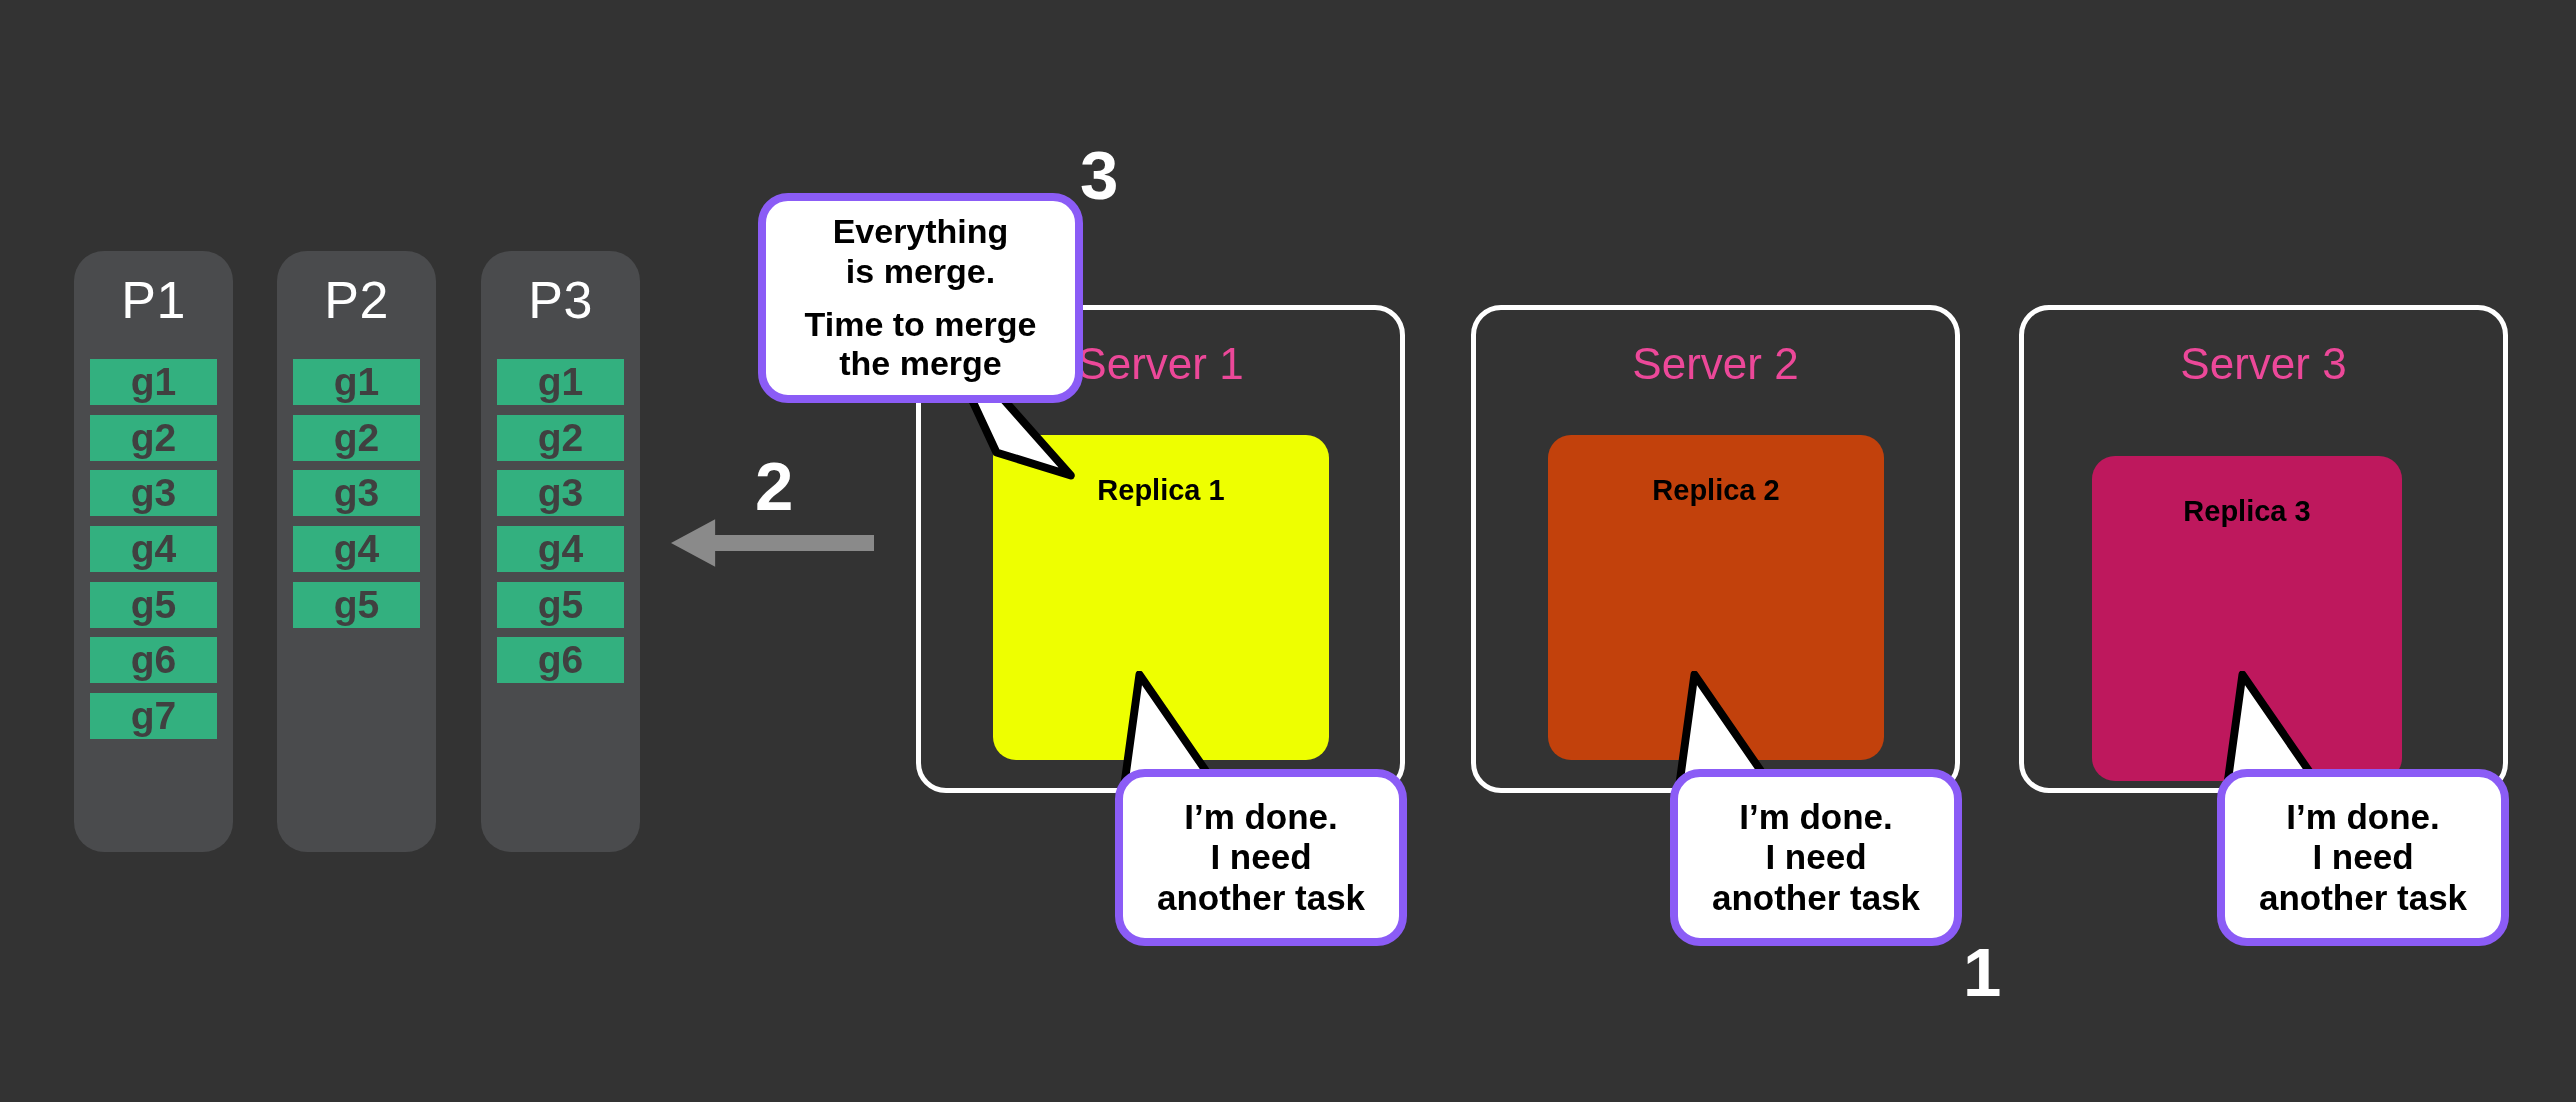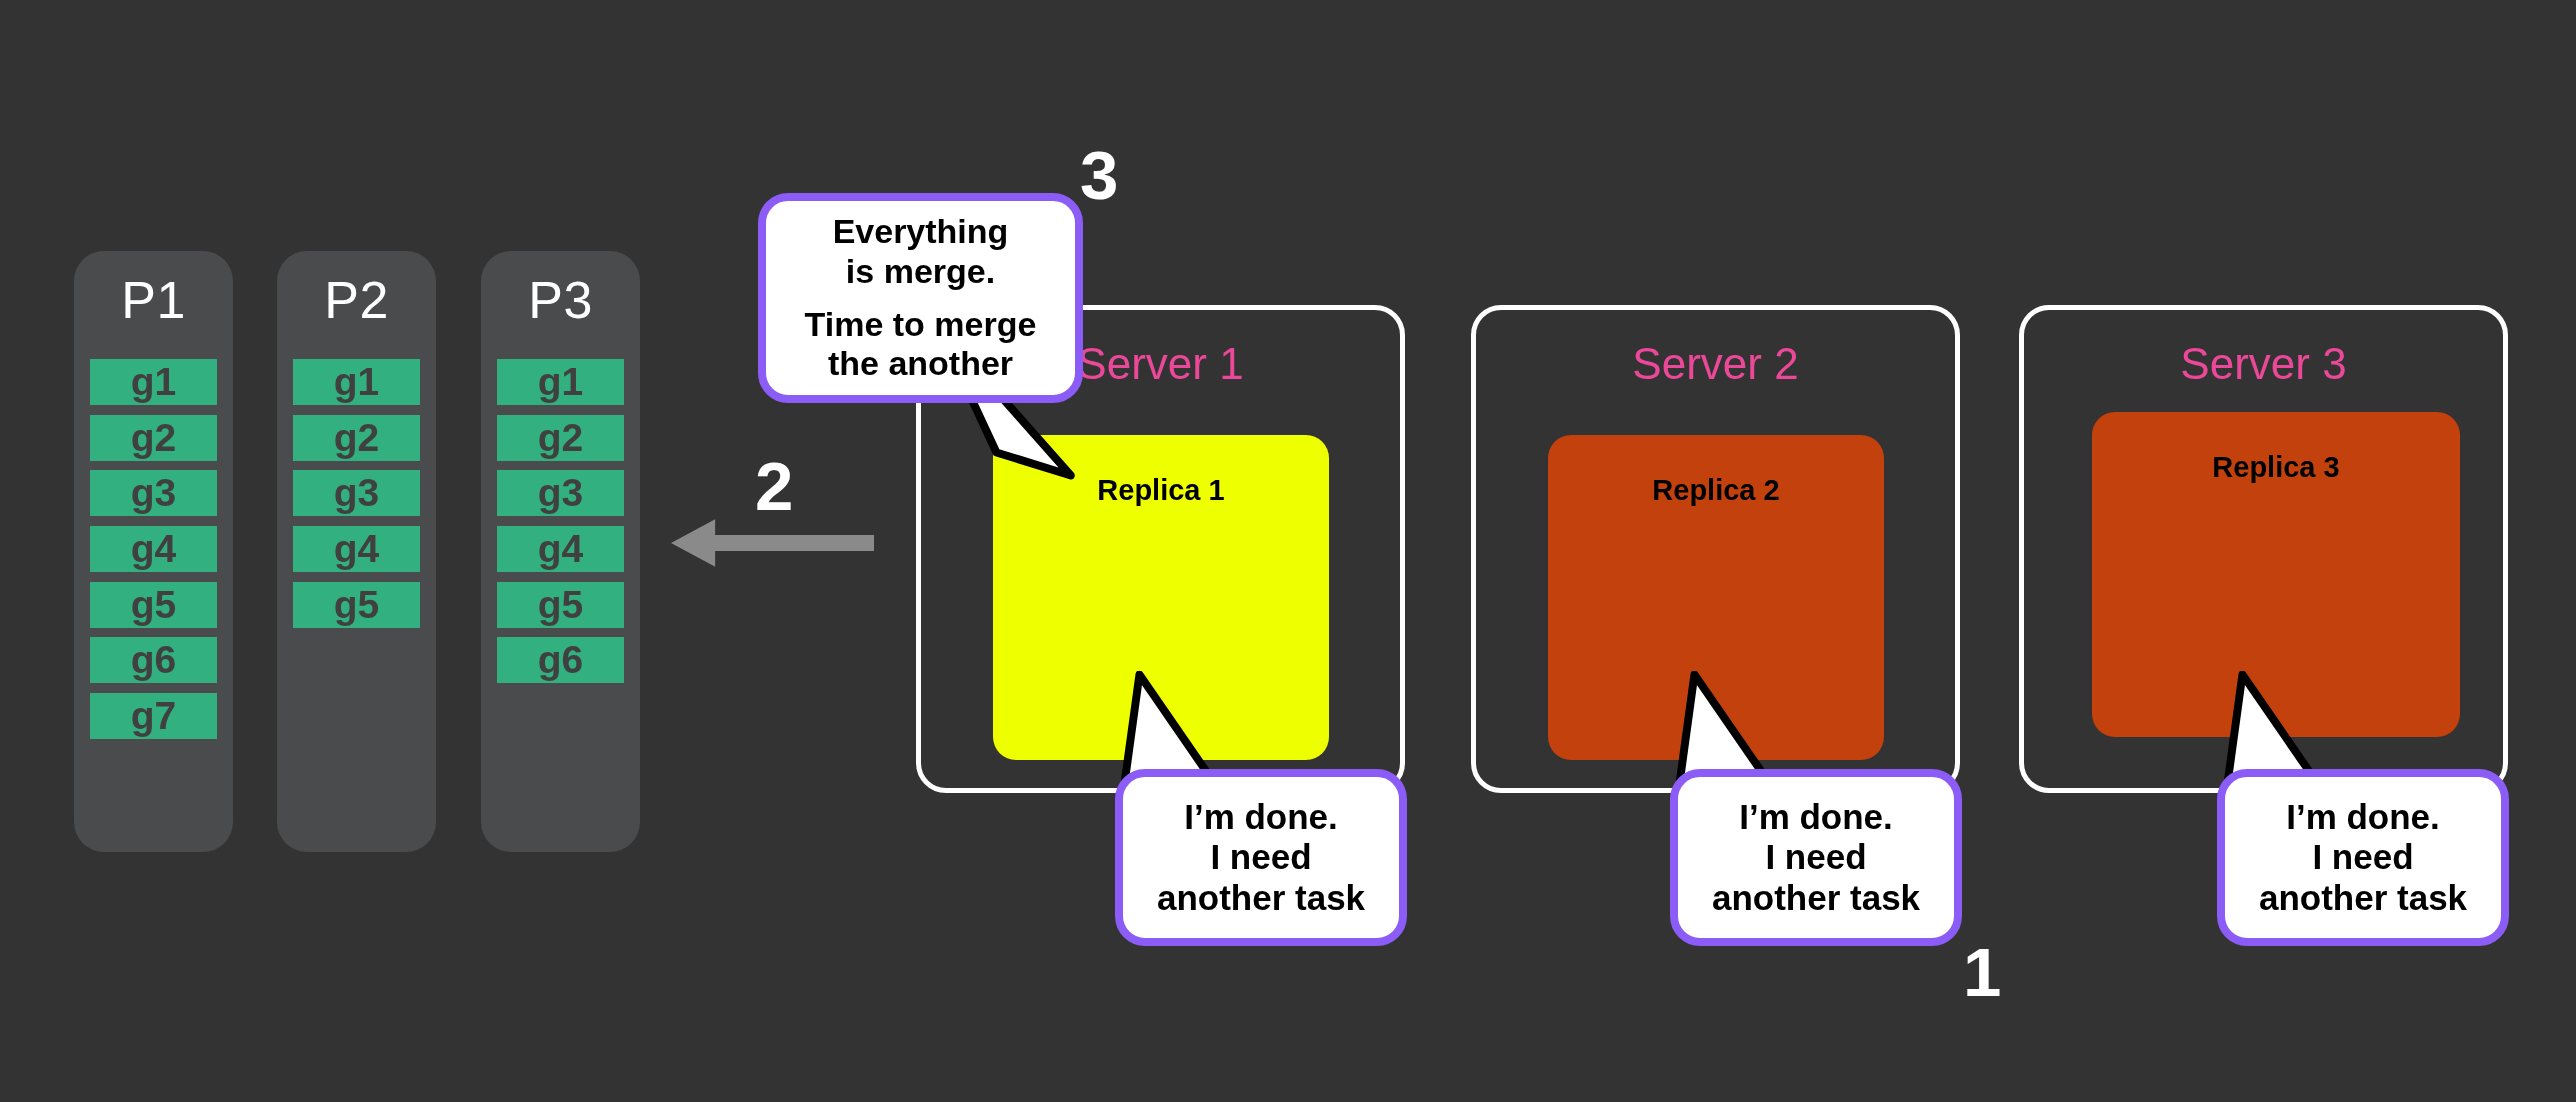--- a/index.html
+++ b/index.html
@@ -199,34 +199,34 @@
   <div class="server" style="left:1471px; top:305px; width:489px; height:488px;">
     <div class="server-title">Server 2</div>
   </div>
   <div class="replica" style="left:1548px; top:435px; width:336px; height:325px; background:#c2410c;">
     <div class="replica-label">Replica 2</div>
   </div>
 
   <div class="server" style="left:2019px; top:305px; width:489px; height:488px;">
     <div class="server-title">Server 3</div>
   </div>
-  <div class="replica" style="left:2092px; top:412px; width:368px; height:325px; background:#c2410c;">
+  <div class="replica" style="left:2092px; top:456px; width:310px; height:325px; background:#be185d;">
     <div class="replica-label">Replica 3</div>
   </div>
 
   <svg class="tail" style="left:954px; top:371px;" width="177" height="124" viewBox="0 0 200 140">
     <path d="M 8 6 L 48 92 L 132 118 L 40 14 Z" fill="#ffffff" stroke="#000000" stroke-width="9" stroke-linejoin="round"></path>
   </svg>
 
   <div class="bubble bubble-big" style="left:758px; top:193px; width:325px; height:210px;">
     <div class="line">Everything</div>
     <div class="line">is merge.</div>
     <div class="gap"></div>
     <div class="line">Time to merge</div>
-    <div class="line">the another</div>
+    <div class="line">the merge</div>
   </div>
 
   <svg class="tail" style="left:1104px; top:671px;" width="159" height="141" viewBox="0 0 180 160">
     <path d="M 40 4 L 120 120 L 150 150 L 20 150 Z" fill="#ffffff" stroke="#000000" stroke-width="9" stroke-linejoin="round"></path>
   </svg>
 
   <div class="bubble bubble-small" style="left:1115px; top:769px; width:292px; height:177px;">
     <div class="line">I’m done.</div>
     <div class="line">I need</div>
     <div class="line">another task</div>

